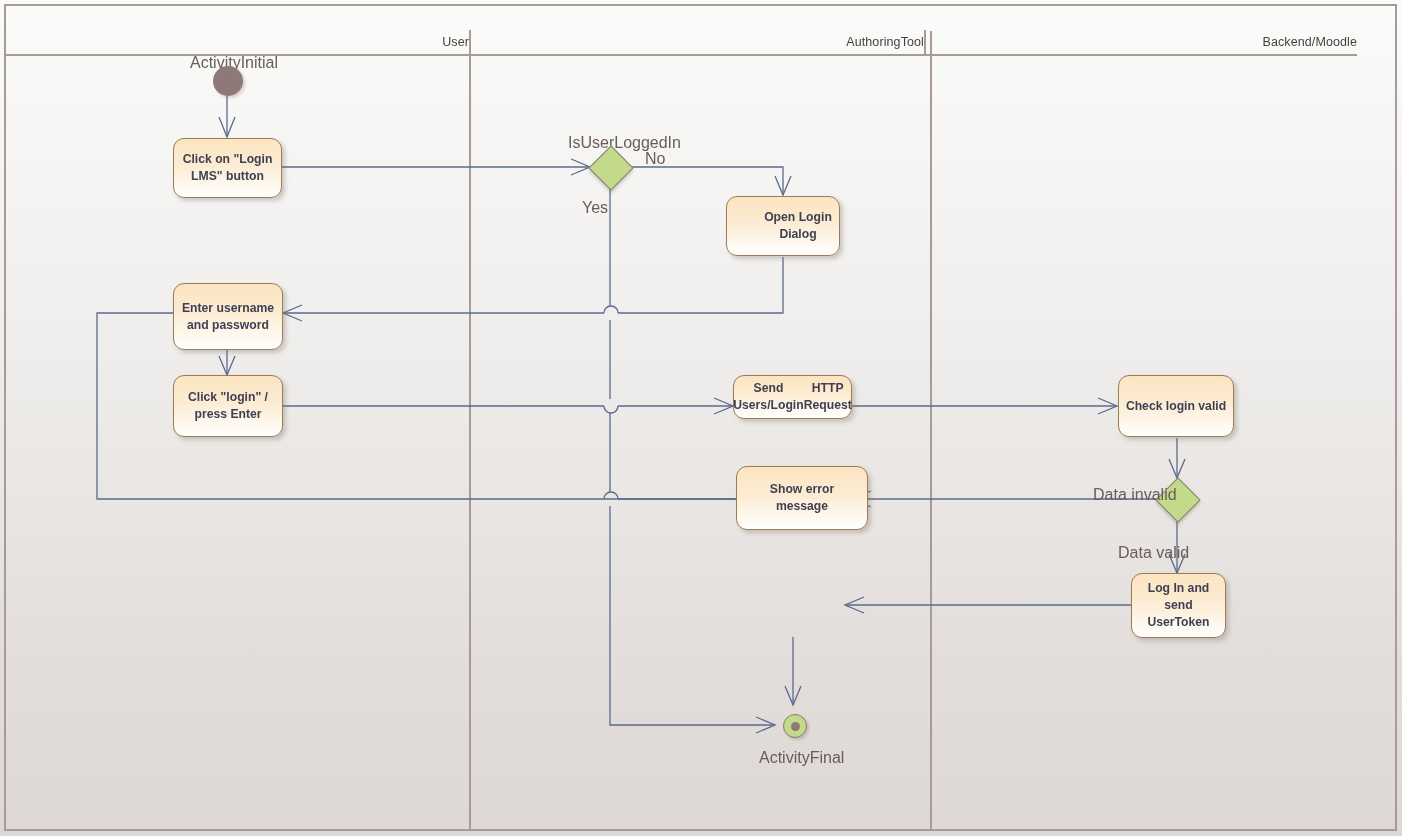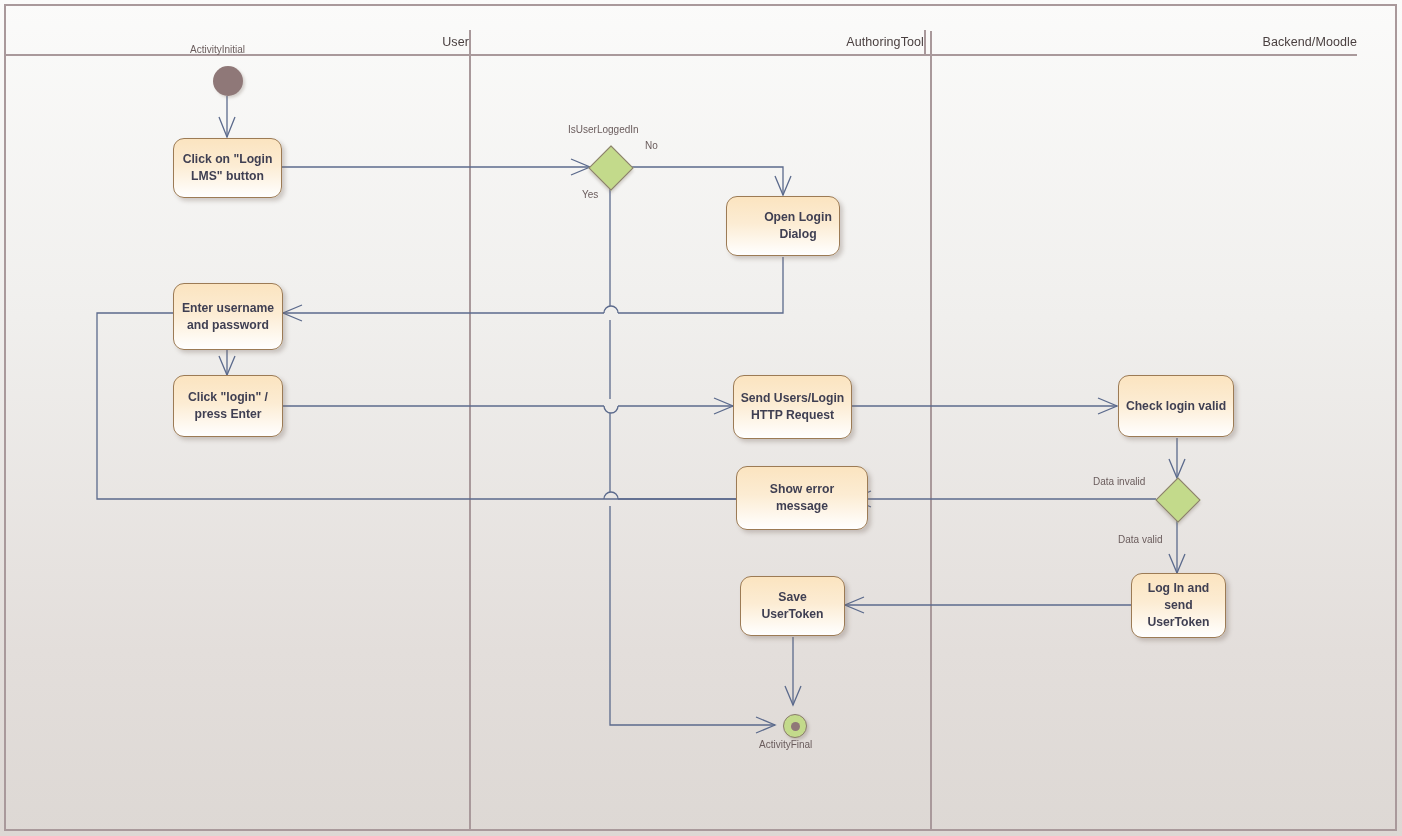--- a/index.html
+++ b/index.html
@@ -95,22 +95,23 @@
   .final-node i {
     display: block;
     width: 9px; height: 9px;
     border-radius: 50%;
     background: #8f7878;
   }
   
   .lbl {
     position: absolute;
     color: #6a5c5c;
-    font-size: 10px;
+    font-size: 16px;
     white-space: nowrap;
+    margin-top: 10px;
   }
   svg.wires {
     position: absolute;
     left: 0; top: 0;
     width: 1402px; height: 836px;
     pointer-events: none;
   }
   .wire { fill: none; stroke: #5b6a8c; stroke-width: 1.3px; }
   .ahead { fill: none; stroke: #5b6a8c; stroke-width: 1.3px; }
 </style>
@@ -208,33 +209,30 @@
 
   <div class="lbl" style="left:568px; top:124px;">IsUserLoggedIn</div>
   <div class="diamond" style="left:595px; top:152px; width:30px; height:30px;"></div>
   <div class="lbl" style="left:645px; top:140px;">No</div>
   <div class="lbl" style="left:582px; top:189px;">Yes</div>
 
   <div class="node" style="left:726px; top:196px; width:114px; height:60px;padding-left:36px;">
     <span>Open Login Dialog</span>
   </div>
 
-  <div class="node" style="left:733px; top:375px; width:119px; height:64px; flex-direction:column;">
+  <div class="node" style="left:733px; top:375px; width:119px; height:44px; ">
     <span>Send Users/Login</span>
     <span>HTTP Request</span>
   </div>
 
   <div class="node" style="left:736px; top:466px; width:132px; height:64px; flex-direction:column;">
     <span>Show error</span>
     <span>message</span>
   </div>
 
-  <div class="node" style="left:740px; top:576px; width:105px; height:60px;">
-    <span>Save UserToken</span>
-  </div>
 
   <div class="final-node" style="left:783px; top:714px; width:22px; height:22px;">
     <i></i>
   </div>
   <div class="lbl" style="left:759px; top:739px;">ActivityFinal</div>
 
   <div class="node" style="left:1118px; top:375px; width:116px; height:62px;">
     <span>Check login valid</span>
   </div>
 

